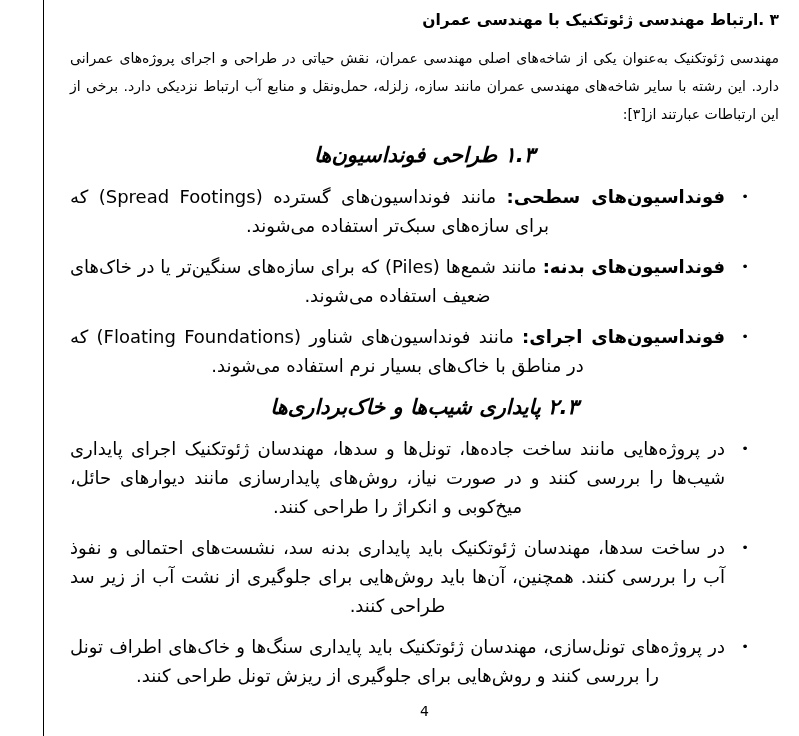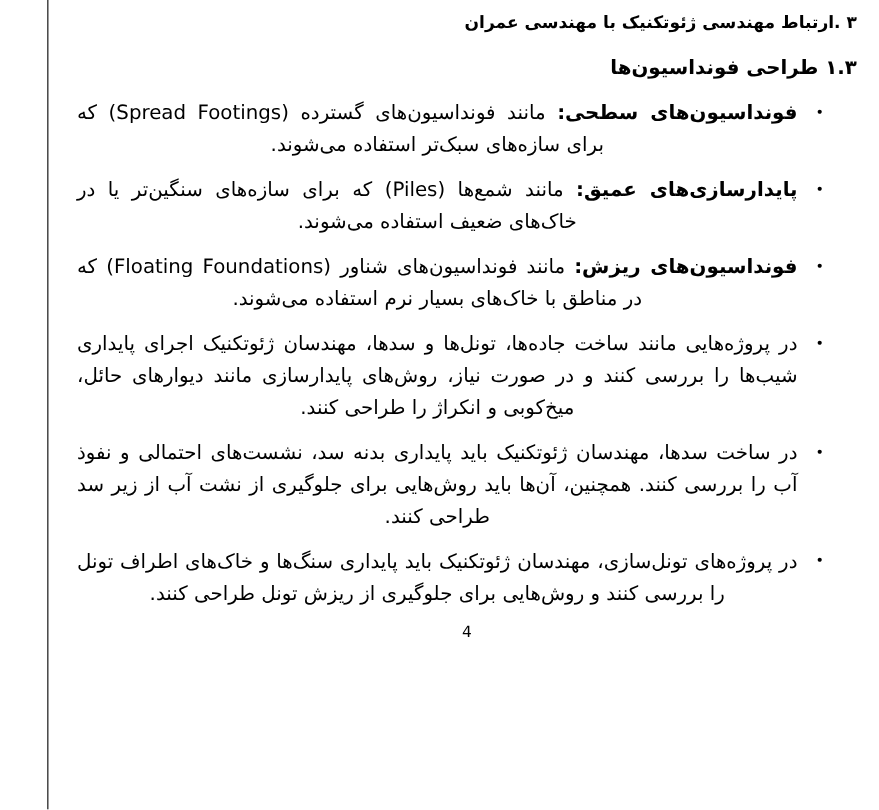--- a/index.html
+++ b/index.html
@@ -39,25 +39,26 @@
     line-height: 28px;
     margin: 0;
   }
   .intro {
     font-size: 14px;
     line-height: 28px;
     text-align: justify;
     margin: 10px 0 0 0;
   }
   .sec-heading {
-    font-size: 18px;
+    font-size: 21px;
     font-weight: bold;
-    text-align: right;
+    text-align: center;
     line-height: 29px;
     margin: 13px 0 12px 0;
+    font-style: italic;
   }
   .bullet {
     display: flex;
     direction: rtl;
     padding-right: 30px;
     margin: 0 0 12px 0;
   }
   .bullet .dot {
     flex: 0 0 24px;
     width: 24px;
@@ -85,38 +86,40 @@
   }
 </style>
 </head>
 <body>
 
 <div class="sheet">
   <div class="content">
 
     <h1 class="doc-title">۳ .ارتباط مهندسی ژئوتکنیک با مهندسی عمران</h1>
 
+    <p class="intro">مهندسی ژئوتکنیک به‌عنوان یکی از شاخه‌های اصلی مهندسی عمران، نقش حیاتی در طراحی و اجرای پروژه‌های عمرانی دارد. این رشته با سایر شاخه‌های مهندسی عمران مانند سازه، زلزله، حمل‌ونقل و منابع آب ارتباط نزدیکی دارد. برخی از این ارتباطات عبارتند از[۳]:</p>
 
     <h2 class="sec-heading">۱.۳ طراحی فونداسیون‌ها</h2>
 
     <div class="bullet">
       <span class="dot">•</span>
       <p><span class="lead">فونداسیون‌های سطحی:</span><span> مانند فونداسیون‌های گسترده (Spread Footings) که برای سازه‌های سبک‌تر استفاده می‌شوند.</span></p>
     </div>
 
     <div class="bullet">
       <span class="dot">•</span>
-      <p><span class="lead">پایدارسازی‌های عمیق:</span><span> مانند شمع‌ها (Piles) که برای سازه‌های سنگین‌تر یا در خاک‌های ضعیف استفاده می‌شوند.</span></p>
+      <p><span class="lead">فونداسیون‌های بدنه:</span><span> مانند شمع‌ها (Piles) که برای سازه‌های سنگین‌تر یا در خاک‌های ضعیف استفاده می‌شوند.</span></p>
     </div>
 
     <div class="bullet">
       <span class="dot">•</span>
-      <p><span class="lead">فونداسیون‌های ریزش:</span><span> مانند فونداسیون‌های شناور (Floating Foundations) که در مناطق با خاک‌های بسیار نرم استفاده می‌شوند.</span></p>
+      <p><span class="lead">فونداسیون‌های اجرای:</span><span> مانند فونداسیون‌های شناور (Floating Foundations) که در مناطق با خاک‌های بسیار نرم استفاده می‌شوند.</span></p>
     </div>
 
+    <h2 class="sec-heading">۲.۳ پایداری شیب‌ها و خاک‌برداری‌ها</h2>
 
     <div class="bullet">
       <span class="dot">•</span>
       <p><span>در پروژه‌هایی مانند ساخت جاده‌ها، تونل‌ها و سدها، مهندسان ژئوتکنیک اجرای پایداری شیب‌ها را بررسی کنند و در صورت نیاز، روش‌های پایدارسازی مانند دیوارهای حائل، میخ‌کوبی و انکراژ را طراحی کنند.</span></p>
     </div>
 
 
     <div class="bullet">
       <span class="dot">•</span>
       <p><span>در ساخت سدها، مهندسان ژئوتکنیک باید پایداری بدنه سد، نشست‌های احتمالی و نفوذ آب را بررسی کنند. همچنین، آن‌ها باید روش‌هایی برای جلوگیری از نشت آب از زیر سد طراحی کنند.</span></p>

